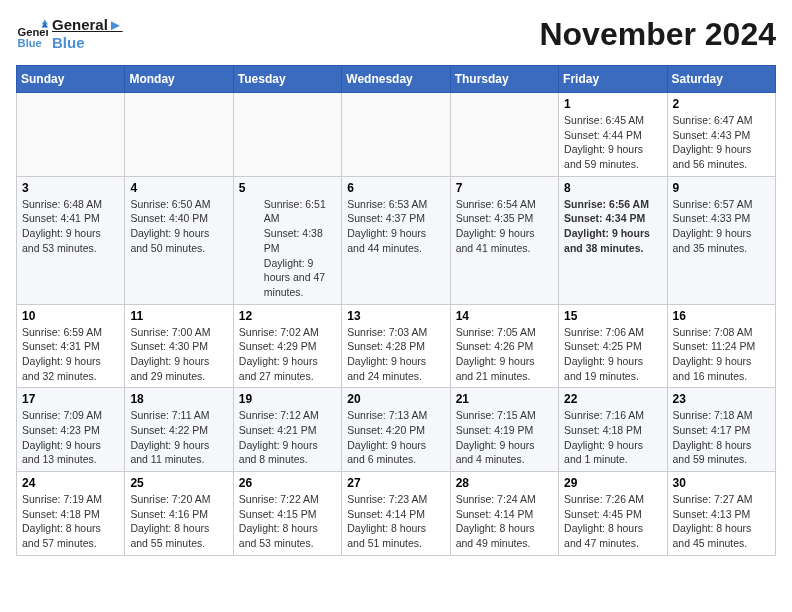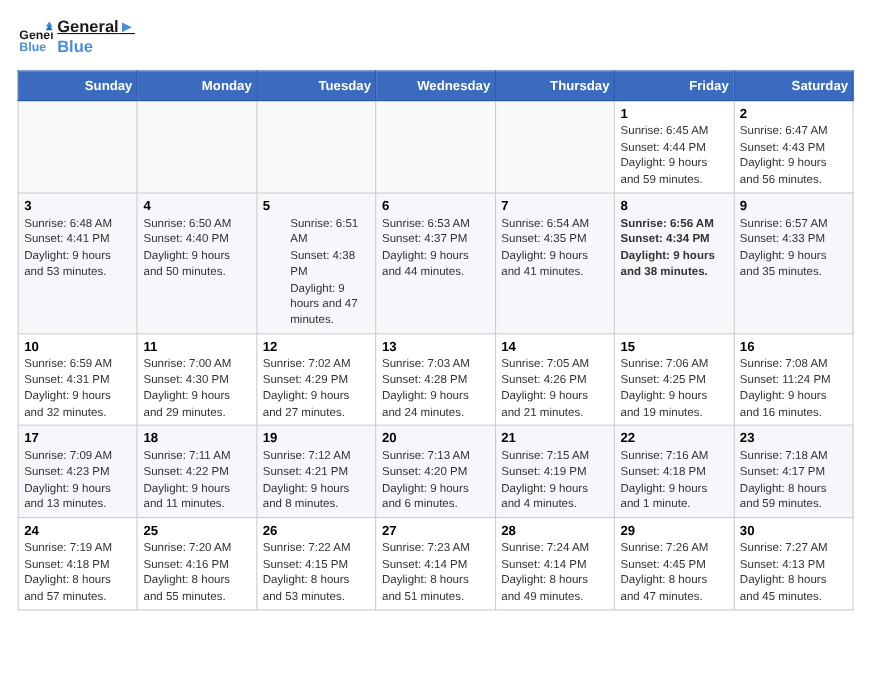--- a/index.html
+++ b/index.html
@@ -39,21 +39,21 @@
     }
     .calendar {
       width: 100%;
       border-collapse: collapse;
       font-size: 11px;
     }
     .calendar th {
       background: #3a6bbf;
       color: #fff;
       padding: 6px 4px;
-      text-align: right;
+      text-align: left;
       font-size: 12px;
       font-weight: bold;
       border: 1px solid #2a5aaf;
     }
     .calendar td {
       border: 1px solid #ccc;
       padding: 4px 5px;
       vertical-align: top;
       width: 108px;
       min-height: 80px;
@@ -88,20 +88,21 @@
       <polygon points="36,10 44,10 40,4" fill="#1a6bbf" transform="translate(-4,2)"></polygon>
     </svg>
     <div>
       <div style="font-size:15px;font-weight:bold;color:#1a1a1a;line-height:1.2;text-decoration:underline;">
         <span>General</span><span style="color:#4a90d9;">►</span>
       </div>
       <div style="font-size:15px;font-weight:bold;color:#4a90d9;line-height:1.2;">Blue</div>
     </div>
   </div>
   <div class="title-area">
+    <div class="month-title">November 2024</div>
   </div>
 </div>
 
 <table class="calendar">
   <thead>
     <tr>
     <th>Sunday</th>
         <th>Monday</th>
         <th>Tuesday</th>
         <th>Wednesday</th>

